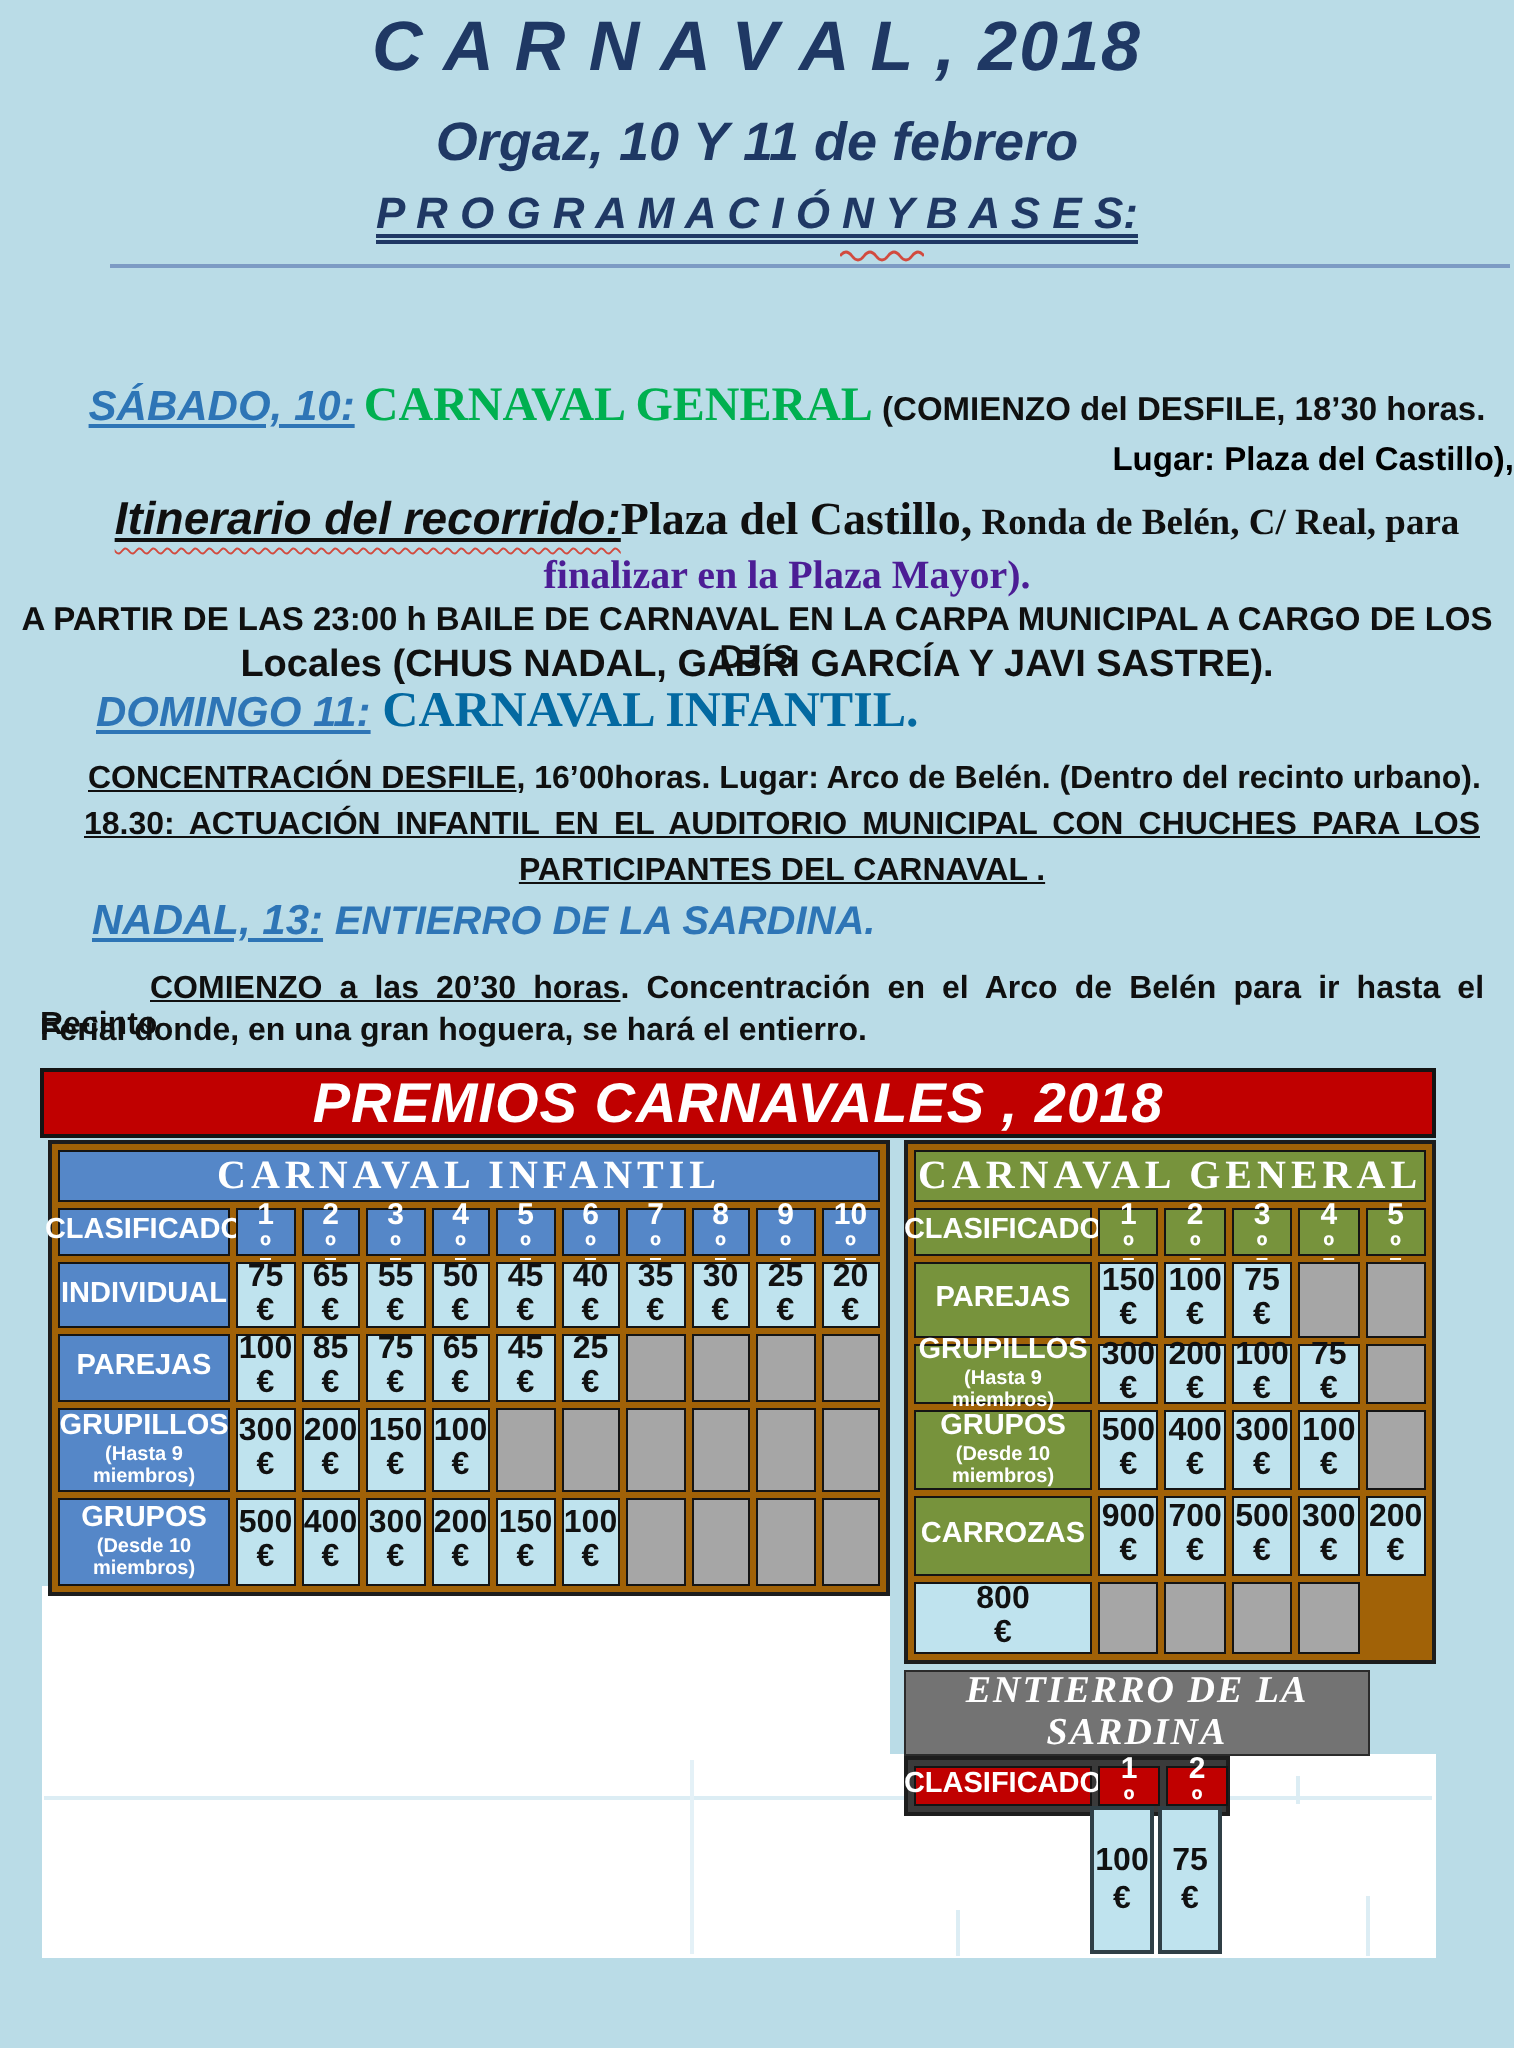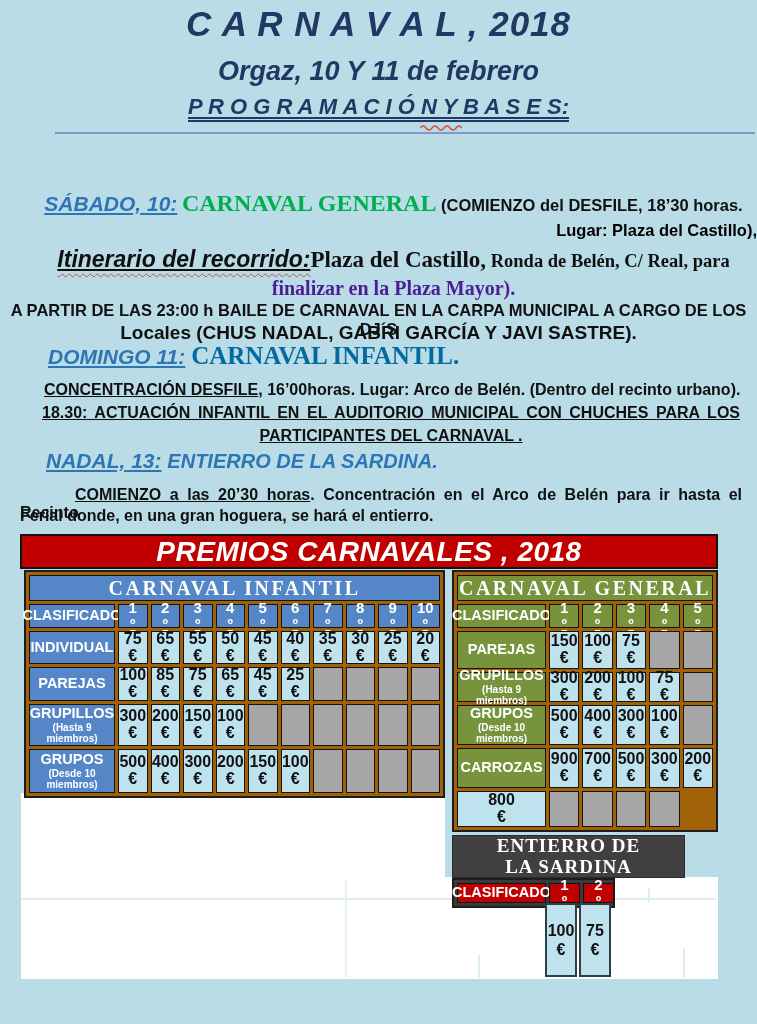--- a/index.html
+++ b/index.html
@@ -113,24 +113,24 @@
     grid-template-columns:86px repeat(10,1fr);
     grid-template-rows:26px 24px 33px 34px 42px 44px;}
   .infantil .title-cell,.infantil .head-cell,.infantil .rank-cell,.infantil .label-cell{background:#5587C8;}
 
   .general{left:452px;top:570px;width:266px;
     grid-template-columns:89px repeat(5,1fr);
     grid-template-rows:26px 24px 38px 30px 40px 40px 36px;}
   .general .title-cell,.general .head-cell,.general .rank-cell,.general .label-cell{background:#77933C;}
 
   .sardina-header{
-    left:452px;top:835px;width:233px;height:43px;background:#404040;
+    left:452px;top:835px;width:233px;height:43px;background:#737373;
     border:1px solid #2B2B2B;color:#FFFFFF;z-index:3;
     display:flex;align-items:center;justify-content:center;text-align:center;
-    font-family:"Liberation Serif",serif;font-weight:bold;
+    font-family:"Liberation Serif",serif;font-style:italic;font-weight:bold;
     font-size:19px;line-height:1.1;letter-spacing:1px;padding:12px 28px;
   }
   .sardina-row{left:452px;top:878px;width:163px;z-index:3;
     grid-template-columns:89px 31px 31px;grid-template-rows:20px;
     background:#3A3A3A;}
   .sardina-row .head-cell,.sardina-row .rank-cell{background:#C00000;}
 
   .sard-val{
     width:32px;height:74px;background:#BFE3EE;border:2px solid #2F3F46;z-index:3;
     display:flex;flex-direction:column;align-items:center;justify-content:center;

